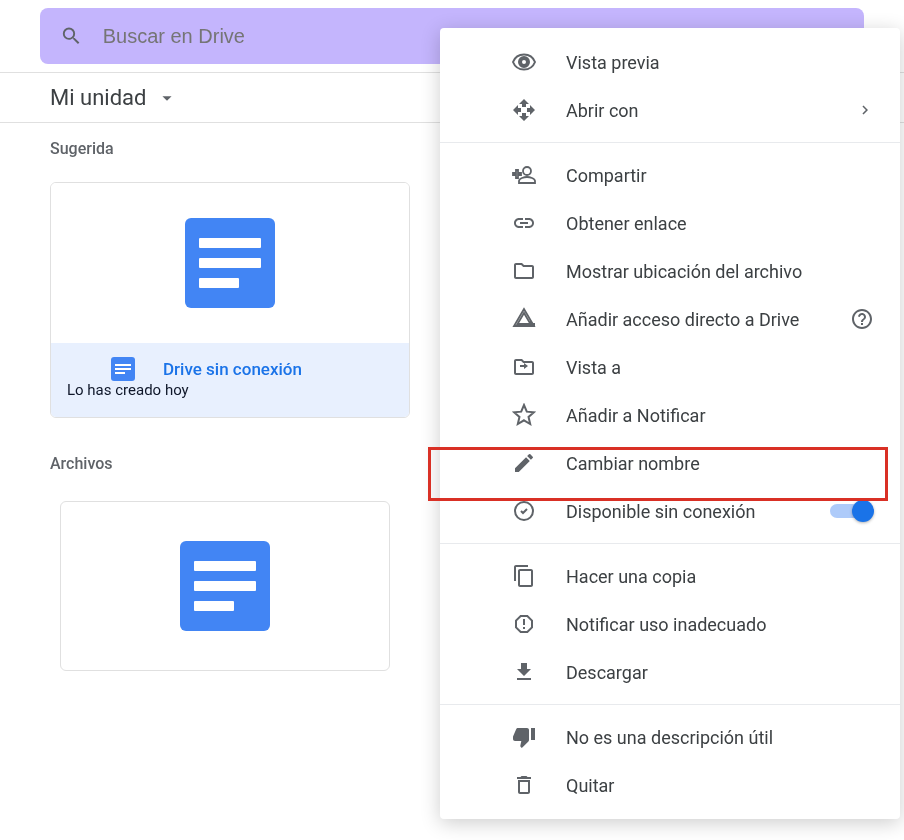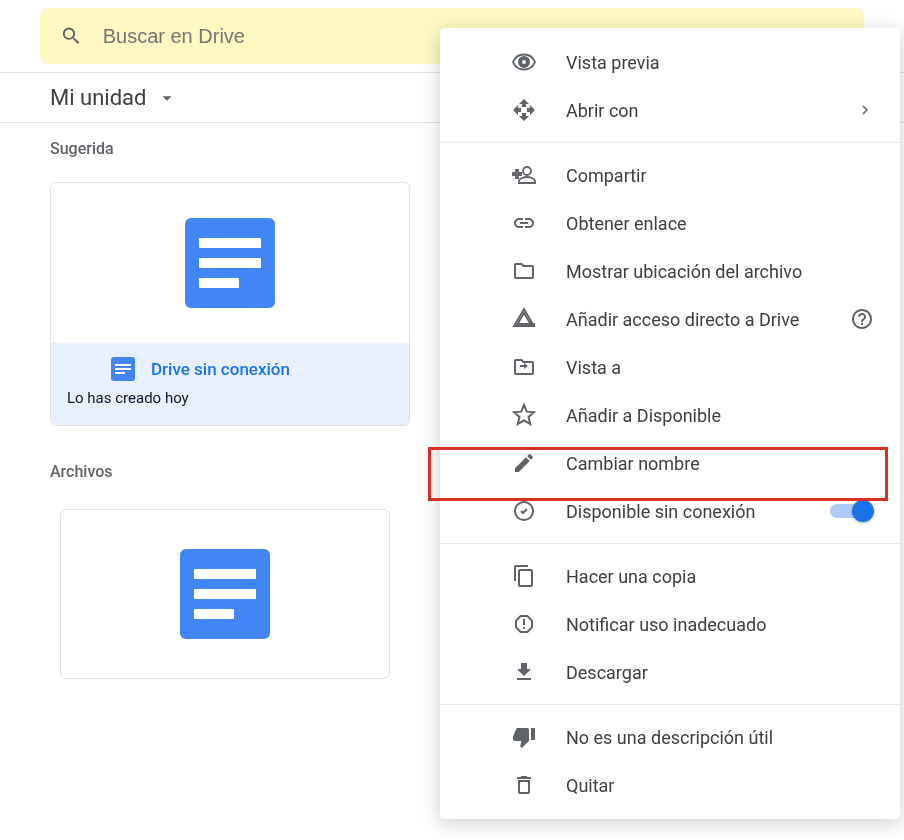--- a/index.html
+++ b/index.html
@@ -8,21 +8,21 @@
       background: #fff;
       width: 904px;
       height: 840px;
       overflow: hidden;
       position: relative;
       color: #3c4043;
     }
     .search-bar {
       margin: 8px 40px 8px 40px;
       height: 56px;
-      background: #fef9c3;
+      background: #c4b5fd;
       border-radius: 8px;
       display: flex;
       align-items: center;
       padding: 0 20px;
     }
     .search-bar svg { width: 24px; height: 24px; fill: #5f6368; margin-right: 20px; }
     .search-bar input {
       border: none; background: transparent; outline: none;
       font-size: 20px; color: #5f6368; width: 100%;
     }
@@ -61,22 +61,21 @@
     }
     .docs-thumb .line { background: #fff; height: 10px; border-radius: 1px; }
     .docs-thumb .l1 { width: 62px; }
     .docs-thumb .l2 { width: 62px; }
     .docs-thumb .l3 { width: 40px; }
     .file-info {
       background: #e8f0fe;
       padding: 14px 16px 18px 16px;
     }
     .file-info-top {
-      display: flex; align-items: center; gap: 16px;
-      margin-bottom: 8px;
+      display: flex; align-items: center; gap: 28px;
       padding-left: 44px;
     }
     .file-info-top .docs-icon {
       width: 24px; height: 24px;
       background: #4285f4; border-radius: 3px;
       display: flex; flex-direction: column;
       justify-content: center; padding: 5px 4px; gap: 2px;
     }
     .file-info-top .docs-icon .dl { background: #fff; height: 2px; }
     .file-info-top .docs-icon .d1 { width: 16px; }
@@ -268,21 +267,21 @@
         <path d="M20 6h-8l-2-2H4c-1.1 0-2 .9-2 2v12c0 1.1.9 2 2 2h16c1.1 0 2-.9 2-2V8c0-1.1-.9-2-2-2zm0 12H4V6h5.17l2 2H20v10z"></path>
         <path d="M12 14l4-3-4-3v2H8v2h4z"></path>
       </svg>
     <span class="label">Vista a</span>
   </div>
 
   <div class="menu-item">
     <svg class="micon" viewBox="0 0 24 24">
         <path d="M12 17.27L18.18 21l-1.64-7.03L22 9.24l-7.19-.61L12 2 9.19 8.63 2 9.24l5.46 4.73L5.82 21z" fill="none" stroke="#5f6368" stroke-width="2"></path>
       </svg>
-    <span class="label">Añadir a Disponible</span>
+    <span class="label">Añadir a Notificar</span>
   </div>
 
   <div class="menu-item">
     <svg class="micon" viewBox="0 0 24 24">
         <path d="M3 17.25V21h3.75L17.81 9.94l-3.75-3.75L3 17.25zM20.71 7.04a.996.996 0 000-1.41l-2.34-2.34a.996.996 0 00-1.41 0l-1.83 1.83 3.75 3.75 1.83-1.83z"></path>
       </svg>
     <span class="label">Cambiar nombre</span>
   </div>
 
   <div class="menu-item">

